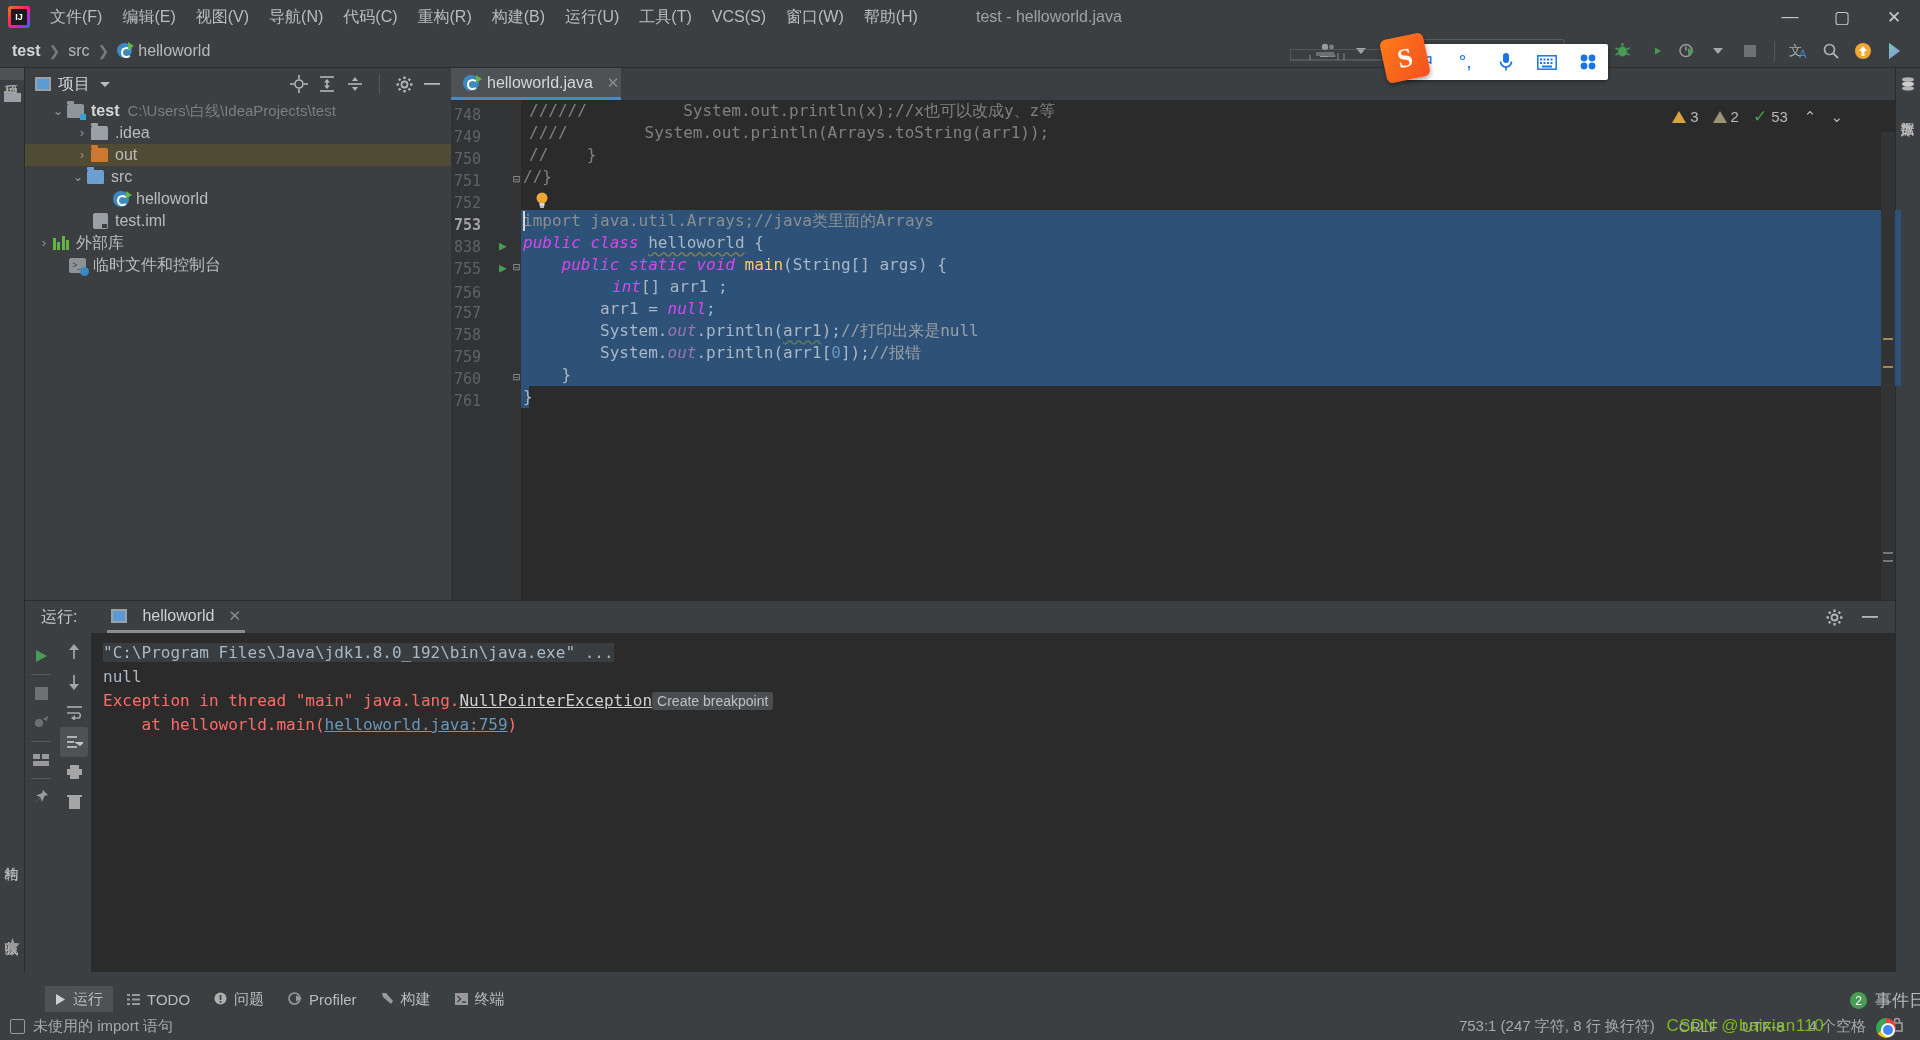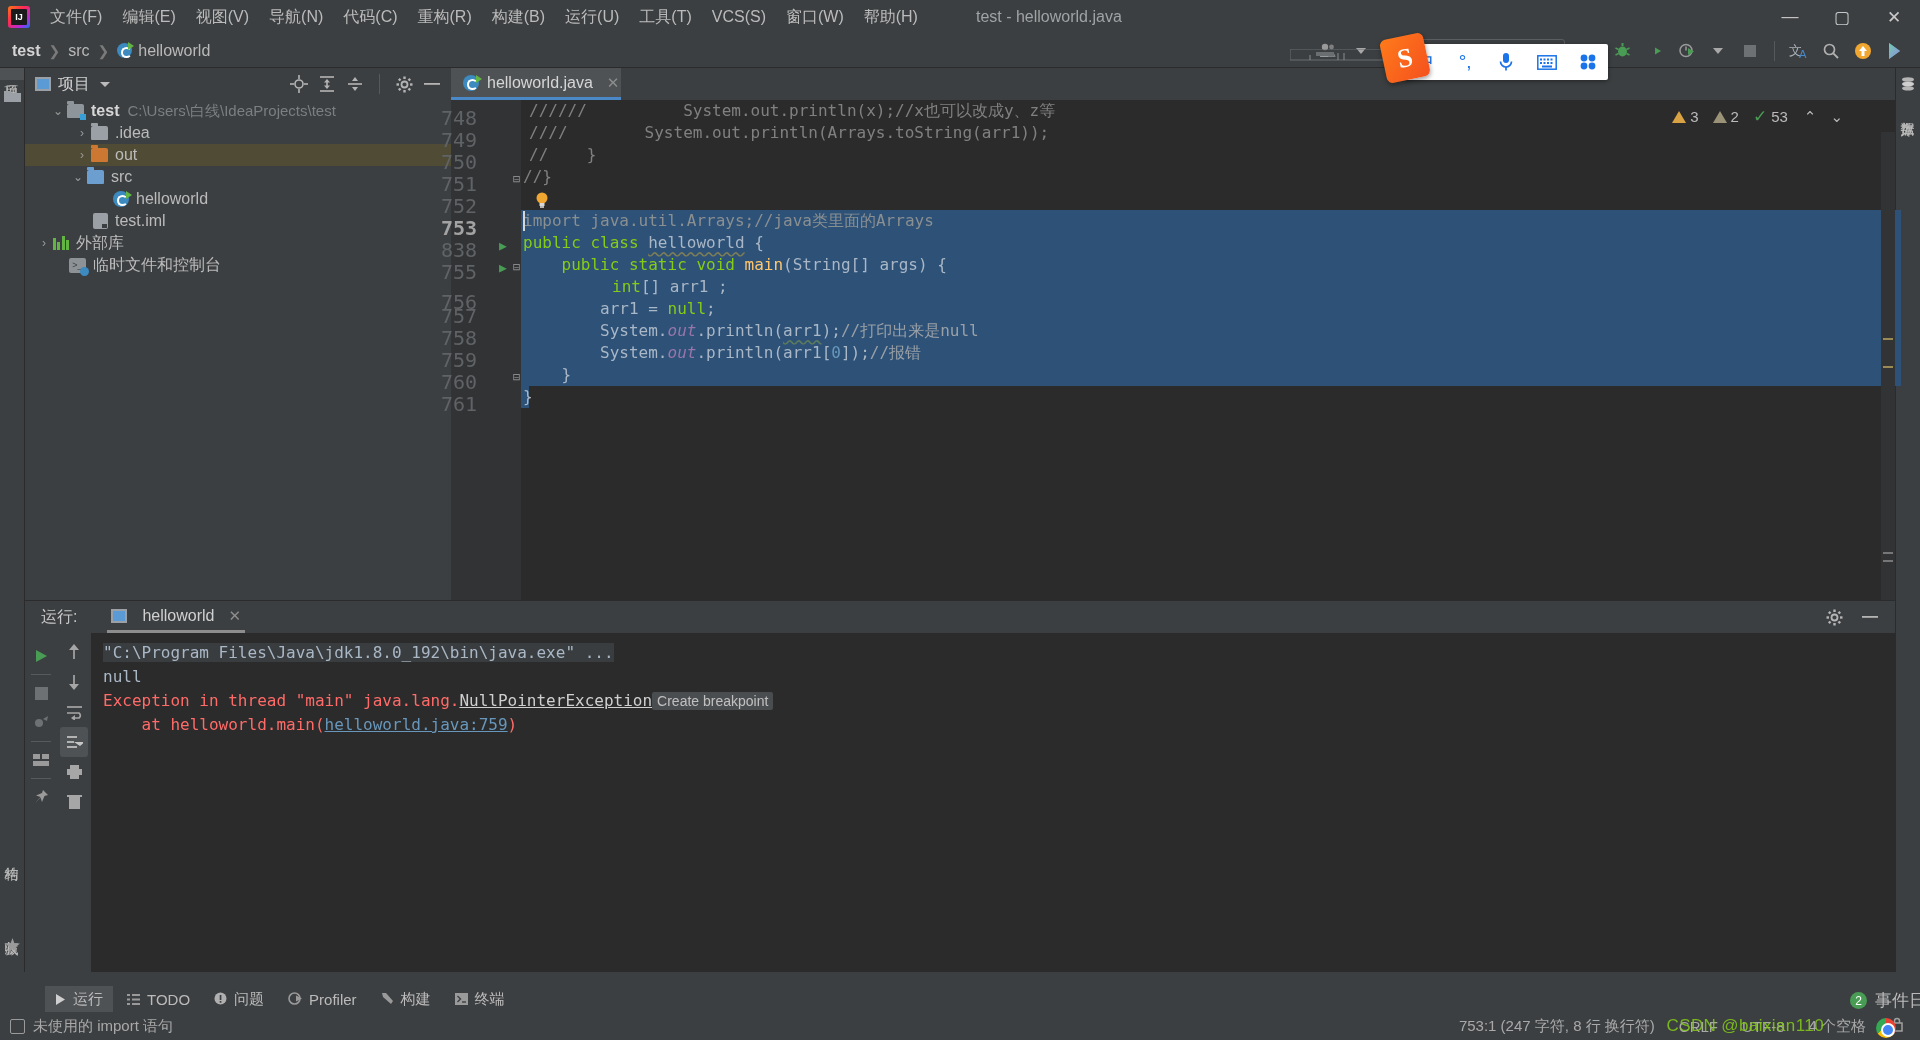--- a/index.html
+++ b/index.html
@@ -90,29 +90,29 @@
   
   #editorwrap { position:absolute; left:451px; top:68px; right:25px; height:532px; background:#2b2b2b; }
   #tabstrip { height:32px; background:#3c3f41; display:flex; align-items:flex-end; }
   #tab1 { height:32px; background:#4e5254; display:flex; align-items:center; padding:0 2px 0 12px;
      border-bottom:3px solid #4a88c7; position:relative; }
   #tab1 .tl { font-size:16px; color:#d6d6d6; margin-left:8px; }
   #tab1 .xc { margin-left:14px; color:#8d8d8d; font-size:15px; }
   #codearea { position:absolute; top:32px; left:0; right:0; bottom:0; background:#2b2b2b;
      font-family:"DejaVu Sans Mono", monospace; font-size:16px; }
   #gutter { position:absolute; left:0; top:0; width:70px; height:100%; background:#313335; }
-  .lnum { position:absolute; right:40px; color:#606366; font-size:20px; text-align:left; width:40px;}
+  .lnum { position:absolute; right:40px; color:#606366; font-size:15px; text-align:right; width:40px;}
   .lnum.cur { color:#a4a3a3; font-weight:bold; }
   .gmark { position:absolute; left:48px; color:#499c54; font-size:13px; }
   .fold { position:absolute; left:62px; color:#888; font-size:12px; }
   #codelines { position:absolute; left:70px; top:0; right:0; bottom:0; }
   .cl { position:absolute; left:0; white-space:pre; line-height:22px; height:22px; font-size:16px;}
   .selband { position:absolute; left:0; background:#2d5177; height:22px; }
   .bulb { position:absolute; width:14px; height:16px; }
-  .kw { color:#84cc16; } .cmt { color:#808080; }
+  .kw { color:#d946ef;font-style:italic; } .cmt { color:#808080; }
   .num { color:#6897bb; } .fld { color:#9876aa; font-style:italic; }
   .idt { color:#a9b7c6; } .cls { color:#a9b7c6; } .meth { color:#ffc66d; }
   .wavy { text-decoration:underline wavy #7d7d55; text-underline-offset:3px;}
   .wavy2 { text-decoration:underline wavy #5c7a5c; text-underline-offset:3px;}
   #caret { position:absolute; width:2px; height:20px; background:#d6d6d6; }
   #inspect { position:absolute; right:52px; top:6px; display:flex; align-items:center; gap:4px;
      font-family:"Liberation Sans",sans-serif; font-size:15px; color:#bbb; }
   .tri-w { width:0;height:0;border-left:7px solid transparent;border-right:7px solid transparent;
      border-bottom:12px solid #d9a343; }
   .tri-g { width:0;height:0;border-left:7px solid transparent;border-right:7px solid transparent;
@@ -460,21 +460,21 @@
   <div id="codearea">
     <div id="gutter">
       <span class="lnum" style="top:6px">748</span>
       <span class="lnum" style="top:28px">749</span>
       <span class="lnum" style="top:50px">750</span>
       <span class="lnum" style="top:72px">751</span>
       <span class="lnum" style="top:94px">752</span>
       <span class="lnum cur" style="top:116px">753</span>
       <span class="lnum" style="top:138px">838</span>
       <span class="lnum" style="top:160px">755</span>
-      <span class="lnum" style="top:190px">756</span>
+      <span class="lnum" style="top:184px">756</span>
       <span class="lnum" style="top:204px">757</span>
       <span class="lnum" style="top:226px">758</span>
       <span class="lnum" style="top:248px">759</span>
       <span class="lnum" style="top:270px">760</span>
       <span class="lnum" style="top:292px">761</span>
 
       <span class="gmark" style="top:138px">▶</span>
       <span class="gmark" style="top:160px">▶</span>
       <span class="fold" style="top:72px">⊟</span>
       <span class="fold" style="top:160px">⊟</span>

